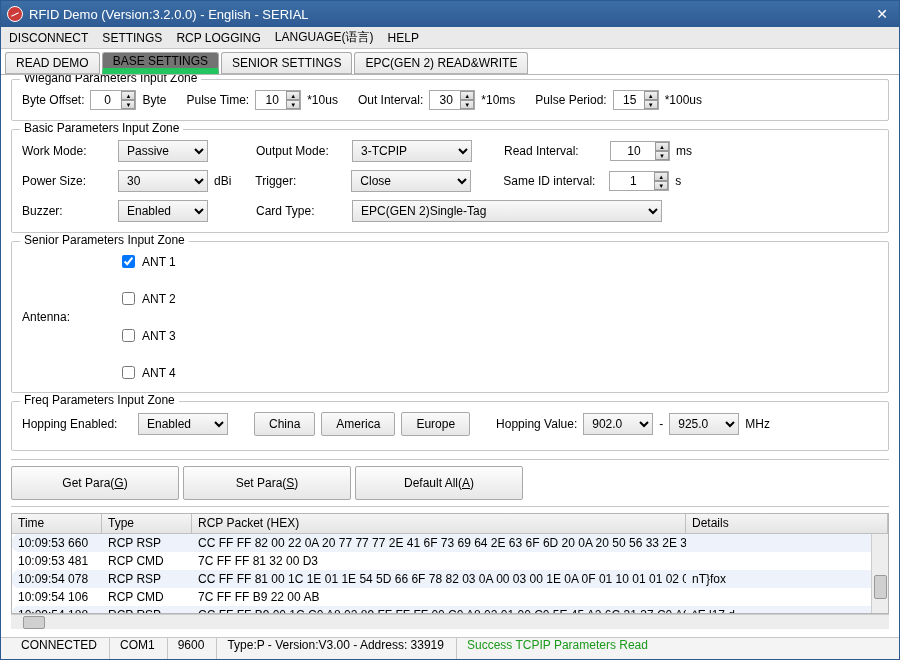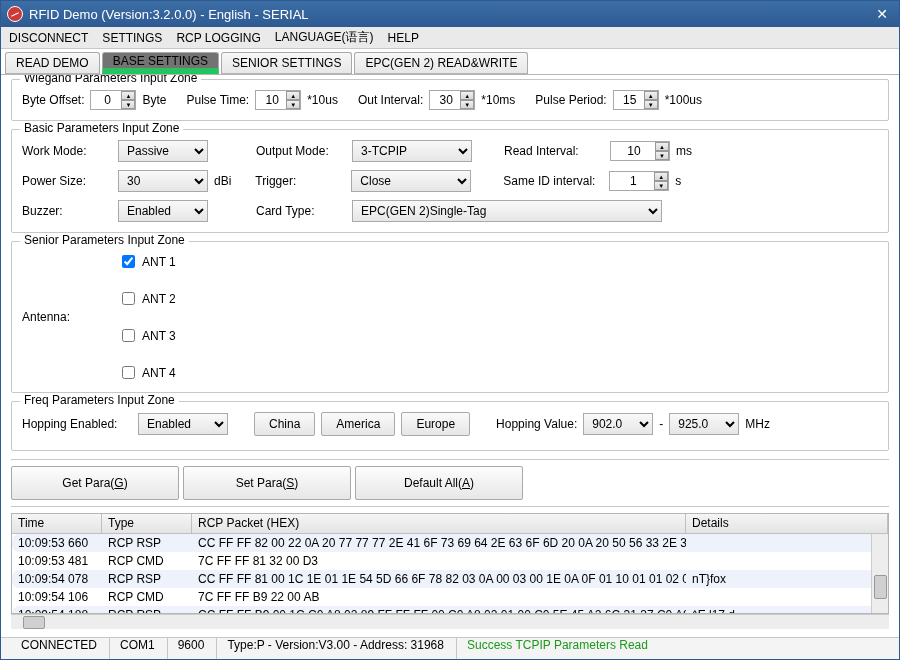--- a/index.html
+++ b/index.html
@@ -246,16 +246,16 @@
     <div class="hscroll">
         <div class="thumb"></div>
       </div>
 
   </div>
 
   <div class="status">
     <span class="cell">CONNECTED</span>
     <span class="cell">COM1</span>
     <span class="cell">9600</span>
-    <span class="cell">Type:P - Version:V3.00 - Address: 31968</span>
+    <span class="cell">Type:P - Version:V3.00 - Address: 33919</span>
     <span class="succ">Success TCPIP Parameters Read</span>
   </div>
 </div>
 
 </body></html>

